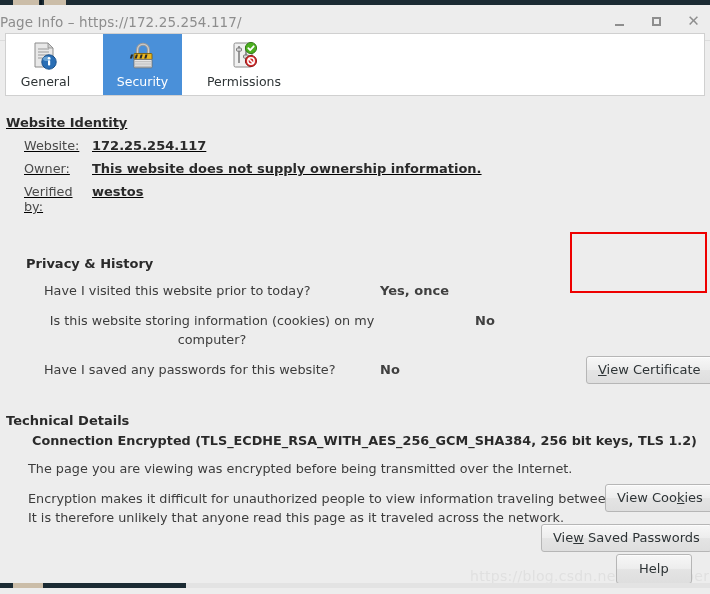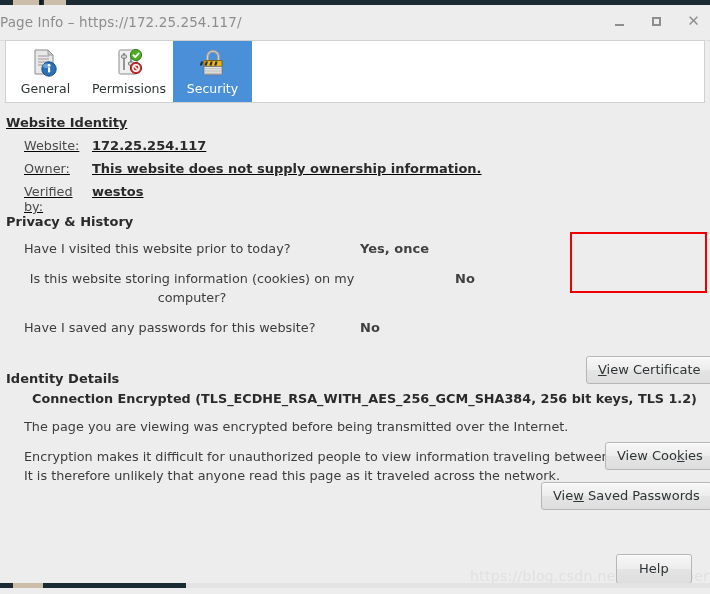--- a/index.html
+++ b/index.html
@@ -115,27 +115,28 @@
     font-size: 15px;
     font-weight: 600;
     color: #8e8e8e;
     line-height: 1;
   }
 
   
   .tabbar-wrap {
     position: absolute;
     left: 5px;
-    top: 35px;
+    top: 28px;
     width: 700px;
     height: 63px;
     background: #ffffff;
     border: 1px solid #d0d0d0;
     box-sizing: border-box;
     display: flex;
+    gap: 18px;
   }
   .tab {
     width: 79px;
     height: 100%;
     box-sizing: border-box;
     display: flex;
     flex-direction: column;
     align-items: center;
     justify-content: flex-start;
     padding-top: 5px;
@@ -258,25 +259,25 @@
 
   
   .tech-line-bold {
     padding-left: 32px;
     font-size: 12.8px;
     font-weight: bold;
     color: #2a2a2a;
     margin-top: 5px;
   }
   .tech-line {
-    padding-left: 24px;
     font-size: 12.8px;
     color: #3c3c3c;
     margin-top: 11px;
     line-height: 19px;
+    margin-left: 28px;
   }
 
   .btn-help {
     position: absolute;
     left: 616px;
     top: 549px;
     padding: 6px 22px 7px 22px;
   }
 
   .watermark {
@@ -334,40 +335,20 @@
               </g>
               <circle cx="18" cy="22" r="7.2" fill="#2b6fb5"></circle>
               <circle cx="18" cy="22" r="7.2" fill="none" stroke="#19518c" stroke-width="1"></circle>
               <ellipse cx="16" cy="18.8" rx="4" ry="2.3" fill="#7db4e0" opacity="0.75"></ellipse>
               <circle cx="18" cy="18.3" r="1.25" fill="#ffffff"></circle>
               <rect x="17" y="20.3" width="2.2" height="5.2" rx="0.8" fill="#ffffff"></rect>
             </g>
           </svg>
         </div>
         <div class="tab-label">General</div>
-      </div>
-
-      <div class="tab wide">
-        <div class="tab-icon">
-          <svg width="30" height="32" viewBox="0 0 30 32">
-            <rect x="5" y="3" width="18" height="24" rx="1.5" fill="#f0f0f0" stroke="#8c8c8c" stroke-width="1"></rect>
-            <g stroke="#6f6f6f" stroke-width="1.4">
-              <line x1="10" y1="6" x2="10" y2="23"></line>
-              <line x1="17" y1="6" x2="17" y2="23"></line>
-            </g>
-            <rect x="7.5" y="8" width="5" height="3.2" rx="1" fill="#d8d8d8" stroke="#6f6f6f" stroke-width="0.9"></rect>
-            <rect x="14.5" y="15" width="5" height="3.2" rx="1" fill="#d8d8d8" stroke="#6f6f6f" stroke-width="0.9"></rect>
-            <circle cx="22" cy="8" r="5.6" fill="#4caf1f" stroke="#2e7512" stroke-width="0.9"></circle>
-            <path d="M19.3 8.2 l1.9 2 3.5 -3.9" fill="none" stroke="#ffffff" stroke-width="1.8" stroke-linecap="round" stroke-linejoin="round"></path>
-            <circle cx="22" cy="21" r="5.6" fill="#d22b2b" stroke="#8f1414" stroke-width="0.9"></circle>
-            <circle cx="22" cy="21" r="3.2" fill="none" stroke="#ffffff" stroke-width="1.5"></circle>
-            <line x1="19.8" y1="18.8" x2="24.2" y2="23.2" stroke="#ffffff" stroke-width="1.5"></line>
-          </svg>
-        </div>
-        <div class="tab-label">Permissions</div>
       </div>
 
       <div class="tab selected">
         <div class="tab-icon">
           <svg width="30" height="32" viewBox="0 0 30 32">
             <path d="M9.5 14 v-4.2 a5.5 5.5 0 0 1 11 0 V14" fill="none" stroke="#9b9b9b" stroke-width="3"></path>
             <path d="M9.5 14 v-4.2 a5.5 5.5 0 0 1 11 0 V14" fill="none" stroke="#cfcfcf" stroke-width="1.1"></path>
             <rect x="6" y="13.5" width="18" height="6.2" rx="0.8" fill="#e8b621" stroke="#7a5d07" stroke-width="0.9"></rect>
             <g fill="#2a2a2a">
               <rect x="7.2" y="14.6" width="2.1" height="4" transform="skewX(-16)"></rect>
@@ -380,20 +361,40 @@
               <line x1="6.6" y1="21.3" x2="23.4" y2="21.3"></line>
               <line x1="6.6" y1="23.1" x2="23.4" y2="23.1"></line>
               <line x1="6.6" y1="24.9" x2="23.4" y2="24.9"></line>
               <line x1="6.6" y1="26.6" x2="23.4" y2="26.6"></line>
             </g>
           </svg>
         </div>
         <div class="tab-label">Security</div>
       </div>
 
+      <div class="tab wide">
+        <div class="tab-icon">
+          <svg width="30" height="32" viewBox="0 0 30 32">
+            <rect x="5" y="3" width="18" height="24" rx="1.5" fill="#f0f0f0" stroke="#8c8c8c" stroke-width="1"></rect>
+            <g stroke="#6f6f6f" stroke-width="1.4">
+              <line x1="10" y1="6" x2="10" y2="23"></line>
+              <line x1="17" y1="6" x2="17" y2="23"></line>
+            </g>
+            <rect x="7.5" y="8" width="5" height="3.2" rx="1" fill="#d8d8d8" stroke="#6f6f6f" stroke-width="0.9"></rect>
+            <rect x="14.5" y="15" width="5" height="3.2" rx="1" fill="#d8d8d8" stroke="#6f6f6f" stroke-width="0.9"></rect>
+            <circle cx="22" cy="8" r="5.6" fill="#4caf1f" stroke="#2e7512" stroke-width="0.9"></circle>
+            <path d="M19.3 8.2 l1.9 2 3.5 -3.9" fill="none" stroke="#ffffff" stroke-width="1.8" stroke-linecap="round" stroke-linejoin="round"></path>
+            <circle cx="22" cy="21" r="5.6" fill="#d22b2b" stroke="#8f1414" stroke-width="0.9"></circle>
+            <circle cx="22" cy="21" r="3.2" fill="none" stroke="#ffffff" stroke-width="1.5"></circle>
+            <line x1="19.8" y1="18.8" x2="24.2" y2="23.2" stroke="#ffffff" stroke-width="1.5"></line>
+          </svg>
+        </div>
+        <div class="tab-label">Permissions</div>
+      </div>
+
     </div>
 
     <div class="content">
 
       <div style="position:relative;text-decoration:underline;">
         <div class="section-title">Website Identity</div>
 
         <div class="idrow">
           <div class="idlabel">Website:</div>
           <div class="idvalue">172.25.254.117</div>
@@ -407,21 +408,21 @@
         <div class="idrow">
           <div class="idlabel">Verified by:</div>
           <div class="idvalue">westos</div>
         </div>
 
         <div class="redbox"></div>
 
         <button class="btn btn-viewcert"><span class="mn">V</span><span>iew Certificate</span></button>
       </div>
 
-      <div style="position:relative; ">
+      <div style="position:relative; margin-top:42px;padding-left:20px;">
         <div class="section-title privacy-title">Privacy &amp; History</div>
 
         <div class="prow" style="margin-top:10px;">
           <div class="pquestion">Have I visited this website prior to today?</div>
           <div class="pvalue">Yes, once</div>
         </div>
 
         <div class="prow" style="margin-top:11px;text-align:center;">
           <div class="pquestion">Is this website storing information (cookies) on my computer?</div>
           <div class="pvalue">No</div>
@@ -431,21 +432,21 @@
           <div class="pquestion">Have I saved any passwords for this website?</div>
           <div class="pvalue">No</div>
         </div>
 
         <button class="btn btn-cookies"><span>View Coo</span><span class="mn">k</span><span>ies</span></button>
 
         <button class="btn btn-passwords"><span>Vie</span><span class="mn">w</span><span> Saved Passwords</span></button>
       </div>
 
       <div style="margin-top:34px;">
-        <div class="section-title">Identity Details</div>
+        <div class="section-title">Technical Details</div>
         <div class="tech-line-bold">Connection Encrypted (TLS_ECDHE_RSA_WITH_AES_256_GCM_SHA384, 256 bit keys, TLS 1.2)</div>
         <div class="tech-line">The page you are viewing was encrypted before being transmitted over the Internet.</div>
         <div class="tech-line"><span>Encryption makes it difficult for unauthorized people to view information traveling between computers.</span><br><span>It is therefore unlikely that anyone read this page as it traveled across the network.</span></div>
       </div>
 
     </div>
 
     <div class="watermark">https://blog.csdn.net/chaos_oper</div>
     <button class="btn btn-help">Help</button>
 

